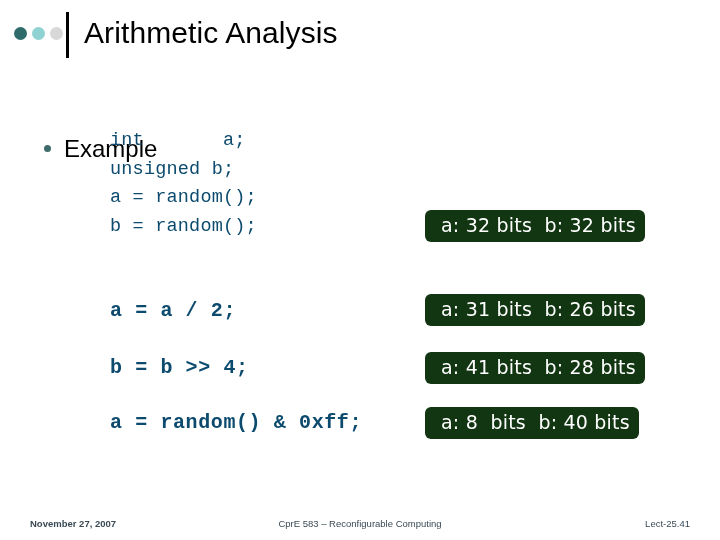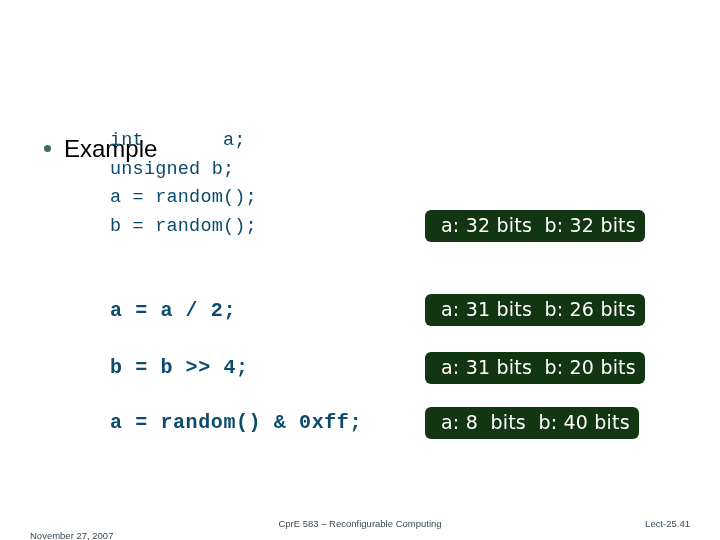--- a/index.html
+++ b/index.html
@@ -140,22 +140,23 @@
     left: 0;
     top: 512px;
     width: 720px;
     height: 28px;
     font-size: 9.5px;
     color: #3a4a55;
   }
   #footer-left {
     position: absolute;
     left: 30px;
-    top: 18px;
-    white-space: nowrap;
+    top: 6px;
+    white-space: nowrap;
+    font-weight: bold;
   }
   #footer-center {
     position: absolute;
     left: 0;
     top: 6px;
     width: 720px;
     text-align: center;
     white-space: nowrap;
   }
   #footer-right {
@@ -163,38 +164,47 @@
     right: 30px;
     top: 6px;
     white-space: nowrap;
   }
 </style>
 </head>
 <body>
 
 <div id="slide">
 
+  <div id="title-block">
+    <div class="deco-dots">
+      <span class="deco-dot" style="background:#2f6b6b"></span>
+      <span class="deco-dot" style="background:#8fd2d2"></span>
+      <span class="deco-dot" style="background:#d8d8d8"></span>
+    </div>
+    <div class="title-rule"></div>
+    <div id="page-title">Arithmetic Analysis</div>
+  </div>
 
   <div id="bullet-row">
     <span id="bullet-marker"></span>
     <span id="bullet-label">Example</span>
   </div>
 
   <div class="code" id="code-block-decl">int       a;
 unsigned b;
 a = random();
 b = random();</div>
 
   <div class="code code-stmt" id="code-stmt-1">a = a / 2;</div>
   <div class="code code-stmt" id="code-stmt-2">b = b &gt;&gt; 4;</div>
   <div class="code code-stmt" id="code-stmt-3">a = random() &amp; 0xff;</div>
 
   <div class="badge" id="badge-1">a: 32 bits  b: 32 bits</div>
   <div class="badge" id="badge-2">a: 31 bits  b: 26 bits</div>
-  <div class="badge" id="badge-3">a: 31 bits  b: 20 bits</div>
+  <div class="badge" id="badge-3">a: 41 bits  b: 28 bits</div>
   <div class="badge" id="badge-4">a: 8  bits  b: 40 bits</div>
 
   <div id="footer">
     <span id="footer-left">November 27, 2007</span>
     <span id="footer-center">CprE 583 – Reconfigurable Computing</span>
     <span id="footer-right">Lect-25.41</span>
   </div>
 
 </div>
 

